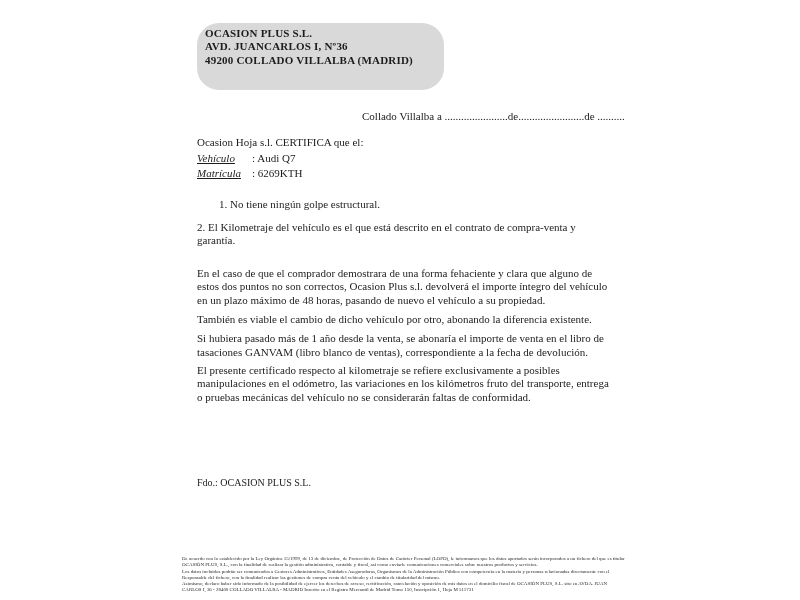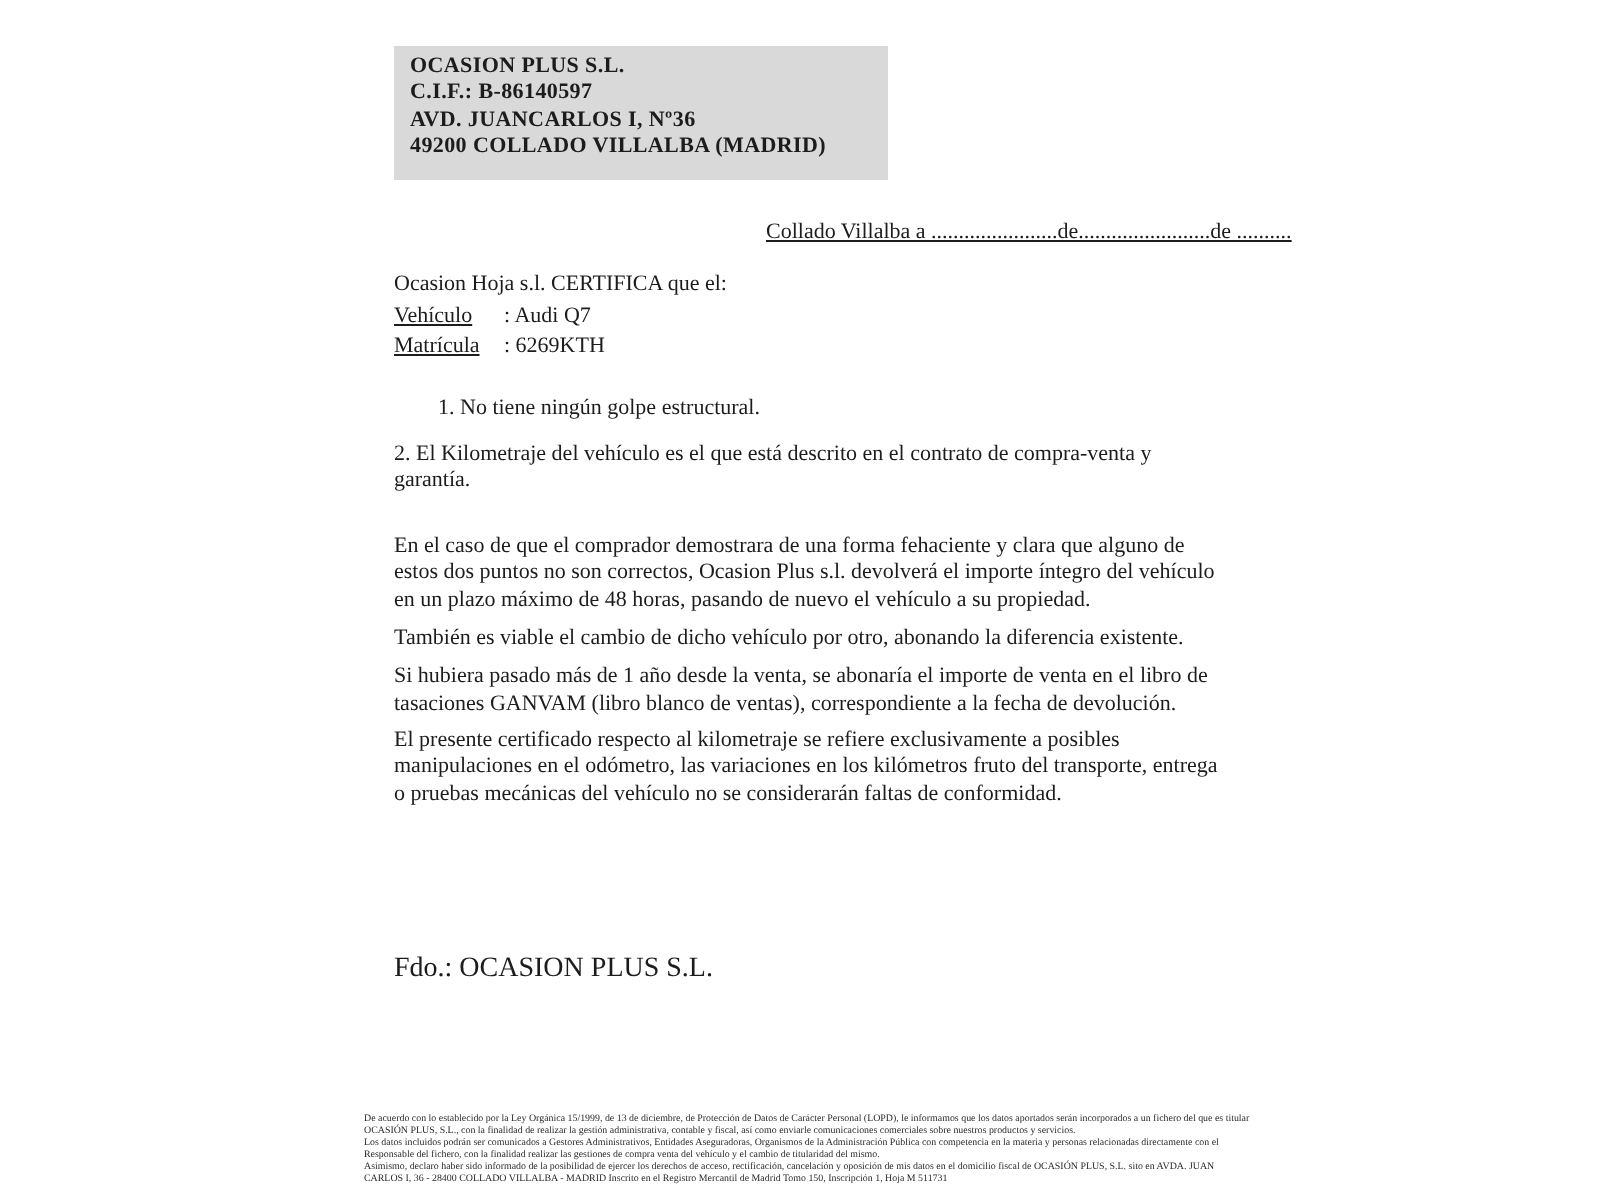--- a/index.html
+++ b/index.html
@@ -9,66 +9,66 @@
     color:#1c1c1c;
   }
   .page{position:relative;width:800px;height:600px;background:#ffffff;}
 
   
   .header-box{
     position:absolute;left:197px;top:23px;width:231px;height:59px;
     background:#d9d9d9;padding:4px 8px;
     font-weight:bold;font-size:11px;line-height:13.4px;
     white-space:nowrap;
+    border-radius:22px;
   }
   .header-box div{letter-spacing:0.2px;}
 
   
   .date-line{
-    position:absolute;left:383px;top:110px;
-    font-size:11px;white-space:nowrap;text-decoration:underline;
+    position:absolute;left:362px;top:110px;
+    font-size:11px;white-space:nowrap;
   }
 
   
   .body-text{
     position:absolute;left:197px;top:136px;width:416px;
     font-size:11px;line-height:13.3px;
   }
   .certify{margin:0 0 2px 0;}
   .field-row{line-height:15px;}
   .field-label{display:inline-block;width:55px;}
-  .field-label u{text-decoration:underline;}
+  .field-label u{text-decoration:underline;font-style:italic;}
   .clause-1{margin-top:17px;margin-left:22px;}
   .clause-2{margin-top:9px;}
   .para-1{margin-top:20px;}
   .para-2{margin-top:6px;}
   .para-3{margin-top:6px;}
   .para-4{margin-top:5px;}
 
   
   .signature{
-    position:absolute;left:197px;top:477px;font-size:14px;white-space:nowrap;
+    position:absolute;left:197px;top:477px;font-size:10px;white-space:nowrap;
   }
 
   
   .legal{
     position:absolute;left:182px;top:556px;width:760px;
     font-size:9px;line-height:11px;color:#2a2a2a;
     transform:scale(0.55);transform-origin:0 0;
   }
   .legal div{white-space:nowrap;}
 </style>
 </head>
 <body>
 
 <div class="page">
 
   <div class="header-box">
     <div>OCASION PLUS S.L.</div>
-    <div>C.I.F.: B-86140597</div>
     <div>AVD. JUANCARLOS I, Nº36</div>
     <div>49200 COLLADO VILLALBA (MADRID)</div>
   </div>
 
   <div class="date-line">Collado Villalba a .......................de........................de ..........</div>
 
   <div class="body-text">
     <div class="certify">Ocasion Hoja s.l. CERTIFICA que el:</div>
 
     <div class="field-row">

